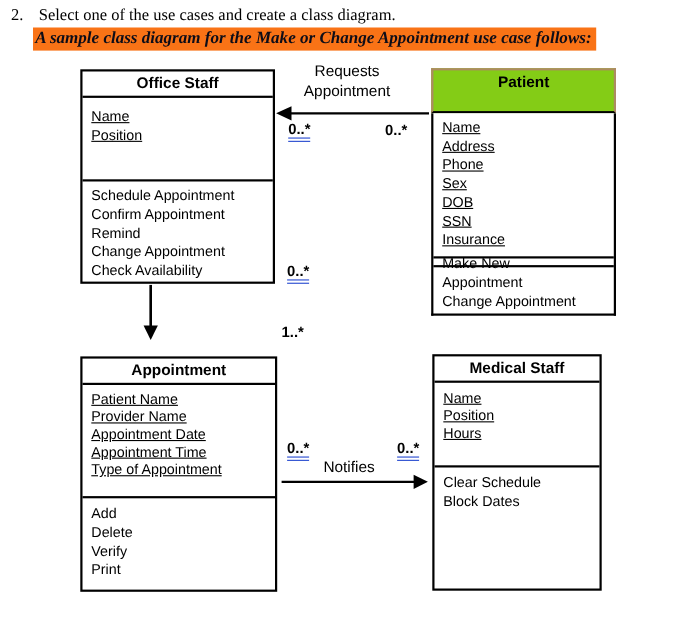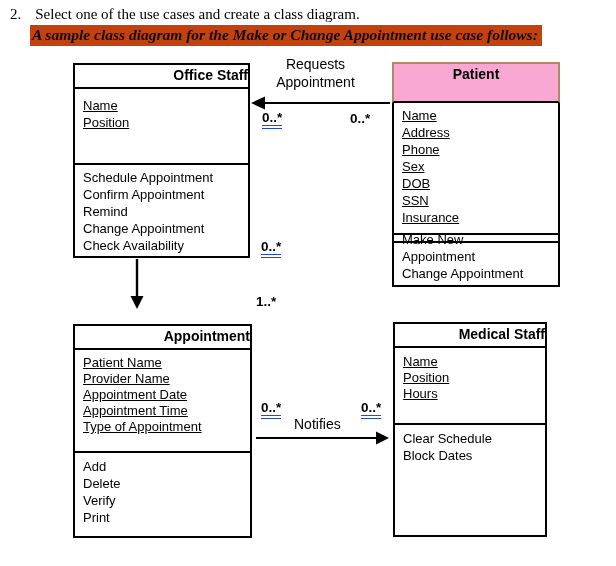--- a/index.html
+++ b/index.html
@@ -10,49 +10,49 @@
 
   
   .doc-line1 {
     position:absolute; left:10px; top:6px; display:flex; gap:14px;
     font-family:"Liberation Serif", serif; font-size:15px; color:#000;
   }
   .doc-line2 {
     position:absolute; left:30px; top:25px;
     font-family:"Liberation Serif", serif; font-size:15.5px;
     font-style:italic; font-weight:bold; color:#0d0d18;
-    background:#c2410c; padding:1px 4px 2px 2px; white-space:nowrap;
+    background:#f97316; padding:1px 4px 2px 2px; white-space:nowrap;
   }
 
   
   .cb {
     position:absolute; box-sizing:border-box; border:2px solid #000; background:#fff;
     font-size:13px; display:flex; flex-direction:column; line-height:16px;
   }
   .cb-title {
     flex:0 0 auto; box-sizing:border-box; height:24px; line-height:21px;
-    border-bottom:2px solid #000; text-align:right; font-weight:bold; font-size:14px;
+    border-bottom:2px solid #000; text-align:center; font-weight:bold; font-size:14px;
   }
   .cb-attrs {
     box-sizing:border-box; border-bottom:2px solid #000; padding:0 4px 0 8px;text-decoration:underline;
   }
   .cb-methods { padding:0 4px 0 8px; flex:1; }
   .tline { white-space:nowrap; }
 
   
   #box-office { left:73px; top:63px; width:177px; height:195px; }
   #box-office .cb-attrs { height:76px; padding-top:8px; line-height:17px; }
   #box-office .cb-methods { padding-top:4px; line-height:17px; }
 
   
   #box-patient { left:392px; top:62px; width:168px; height:225px; border:none; }
   .p-title {
     box-sizing:border-box; height:44px; line-height:20px;
     border:2px solid #ad8a62; border-bottom:2px solid #000;
-    text-align:center; font-weight:bold; font-size:14px; background:#f9a8d4;
+    text-align:center; font-weight:bold; font-size:14px; background:#84cc16;
   }
   .p-body {
     box-sizing:border-box; height:199px; border:2px solid #000; border-top:none;
     display:flex; flex-direction:column; background:#fff;
   }
   #box-patient .cb-attrs { height:132px; padding-top:4px; line-height:17px; }
   .p-methods { margin-top:6px; border-top:2px solid #000; padding:0 4px 0 8px; }
   .p-mlist { margin-top:-12px; line-height:17px; }
 
   

